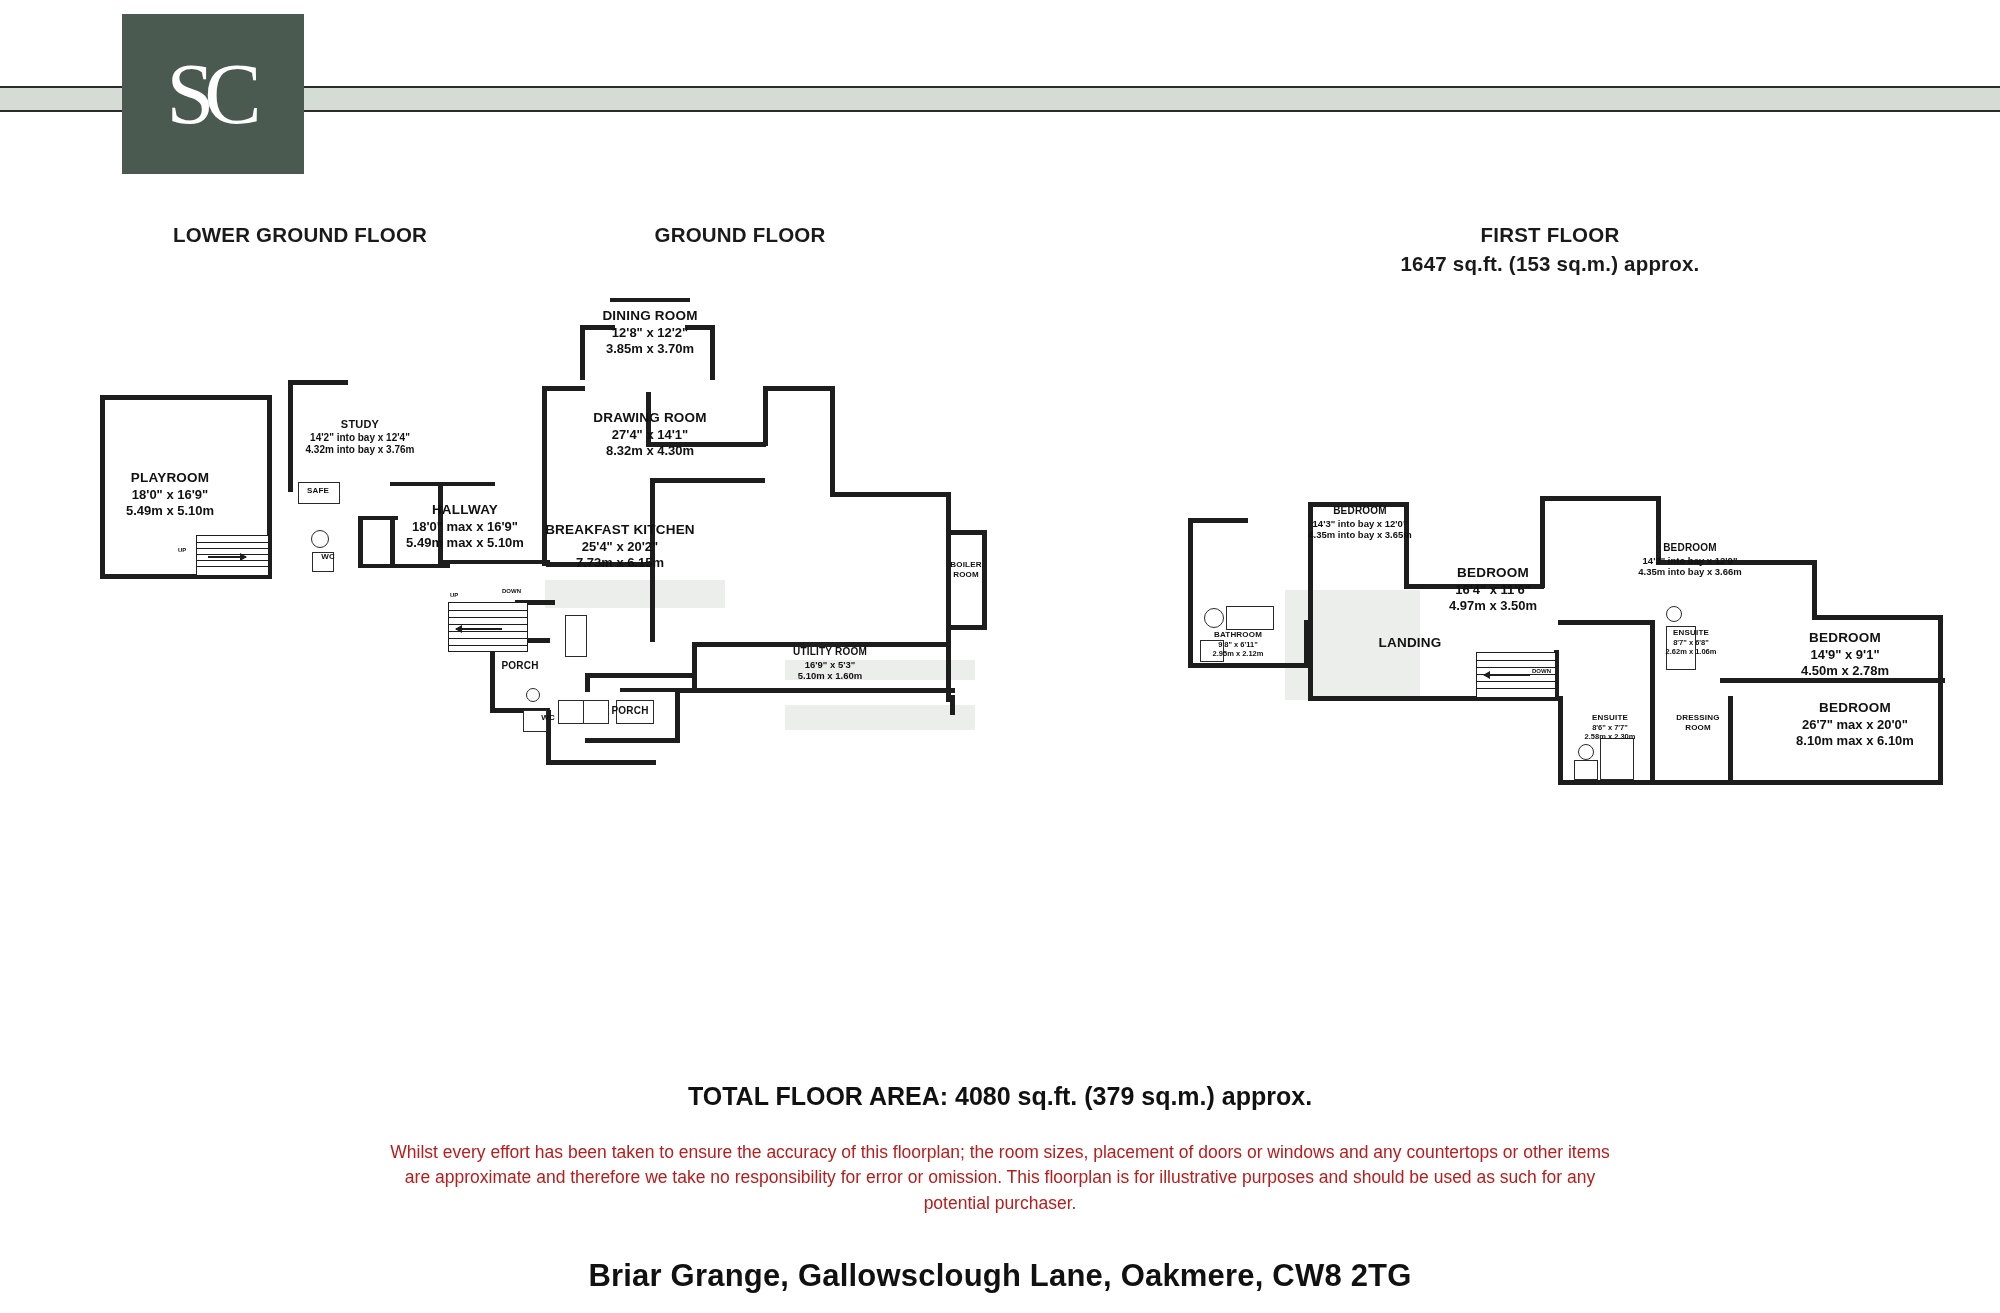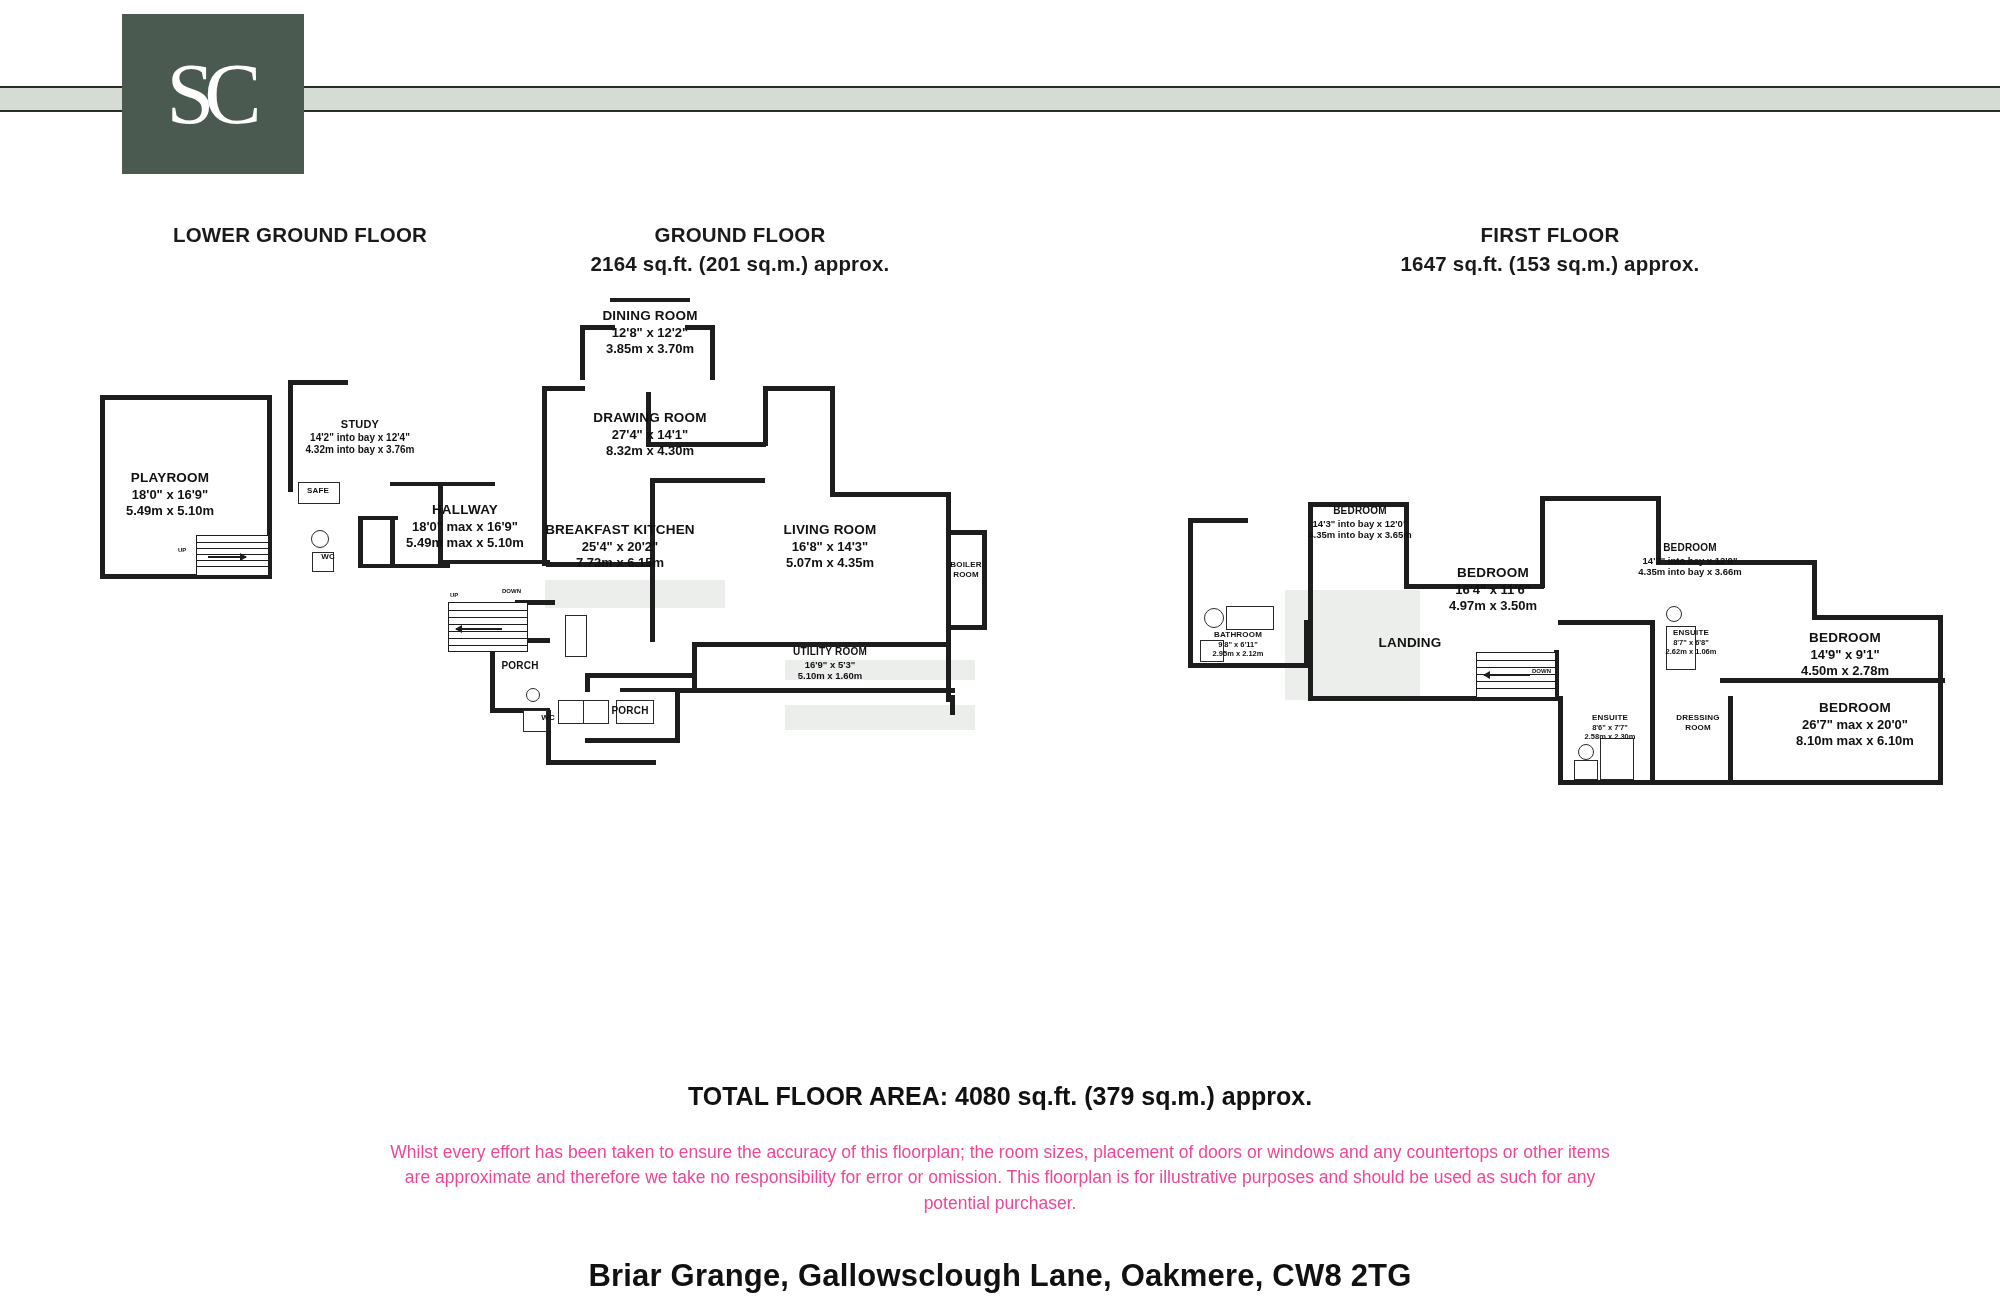--- a/index.html
+++ b/index.html
@@ -40,39 +40,38 @@
   .arrow:after{content:"";position:absolute;right:-1px;top:-3px;border-left:7px solid #1d1d1d;border-top:4px solid transparent;border-bottom:4px solid transparent;}
   .arrowl{position:absolute;height:1.5px;background:#1d1d1d;}
   .arrowl:after{content:"";position:absolute;left:-1px;top:-3px;border-right:7px solid #1d1d1d;border-top:4px solid transparent;border-bottom:4px solid transparent;}
 
   .fix{position:absolute;border:1.2px solid #2a2a2a;background:#fff;}
   .circ{position:absolute;border:1.2px solid #2a2a2a;background:#fff;border-radius:50%;}
   .tinytxt{position:absolute;font-size:8px;font-weight:bold;color:#111;}
 
   
   .total{position:absolute;left:0;top:1082px;width:2000px;text-align:center;font-size:25px;font-weight:bold;color:#111;}
-  .disclaimer{position:absolute;left:390px;top:1140px;width:1220px;text-align:center;font-size:17.5px;line-height:1.45;color:#ec4899;}
+  .disclaimer{position:absolute;left:390px;top:1140px;width:1220px;text-align:center;font-size:17.5px;line-height:1.45;color:#b91c1c;}
   .address{position:absolute;left:0;top:1258px;width:2000px;text-align:center;font-size:31px;font-weight:bold;color:#111;letter-spacing:.2px;}
 </style>
 </head>
 <body>
 
 <div class="header-rule-top"></div>
 <div class="header-band"></div>
 <div class="header-rule-bottom"></div>
 <div class="logo-box">
   <span class="logo-text">SC</span>
 </div>
 
 <div class="floor-title" style="left:20px;top:220px;width:560px;">
   <div>LOWER GROUND FLOOR</div>
 </div>
 <div class="floor-title" style="left:460px;top:220px;width:560px;">
   <div>GROUND FLOOR</div>
-  <div class="t2">2164 sq.ft. (201 sq.m.) approx.</div>
 </div>
 <div class="floor-title" style="left:1270px;top:220px;width:560px;">
   <div>FIRST FLOOR</div>
   <div class="t2">1647 sq.ft. (153 sq.m.) approx.</div>
 </div>
 
 <div class="plan" style="left:100px;top:395px;width:180px;height:190px;">
   <div class="fill" style="left:4px;top:4px;width:164px;height:176px;"></div>
   <div class="wall" style="left:0;top:0;width:172px;height:5px;"></div>
   <div class="wall" style="left:0;top:0;width:5px;height:184px;"></div>
@@ -209,25 +208,20 @@
     <div class="d1">27'4"  x 14'1"</div>
     <div class="d2">8.32m  x 4.30m</div>
   </div>
 
   <div class="label" style="left:175px;top:152px;width:230px;">
     <div class="nm">BREAKFAST KITCHEN</div>
     <div class="d1">25'4"  x 20'2"</div>
     <div class="d2">7.73m  x 6.15m</div>
   </div>
 
-  <div class="label" style="left:390px;top:152px;width:220px;">
-    <div class="nm">LIVING ROOM</div>
-    <div class="d1">16'8"  x 14'3"</div>
-    <div class="d2">5.07m  x 4.35m</div>
-  </div>
 
   <div class="label sm" style="left:410px;top:276px;width:180px;">
     <div class="nm">UTILITY ROOM</div>
     <div class="d1">16'9"  x 5'3"</div>
     <div class="d2">5.10m  x 1.60m</div>
   </div>
 
   <div class="label xs" style="left:612px;top:190px;width:48px;">
     <div class="nm">BOILER</div>
     <div class="nm">ROOM</div>

